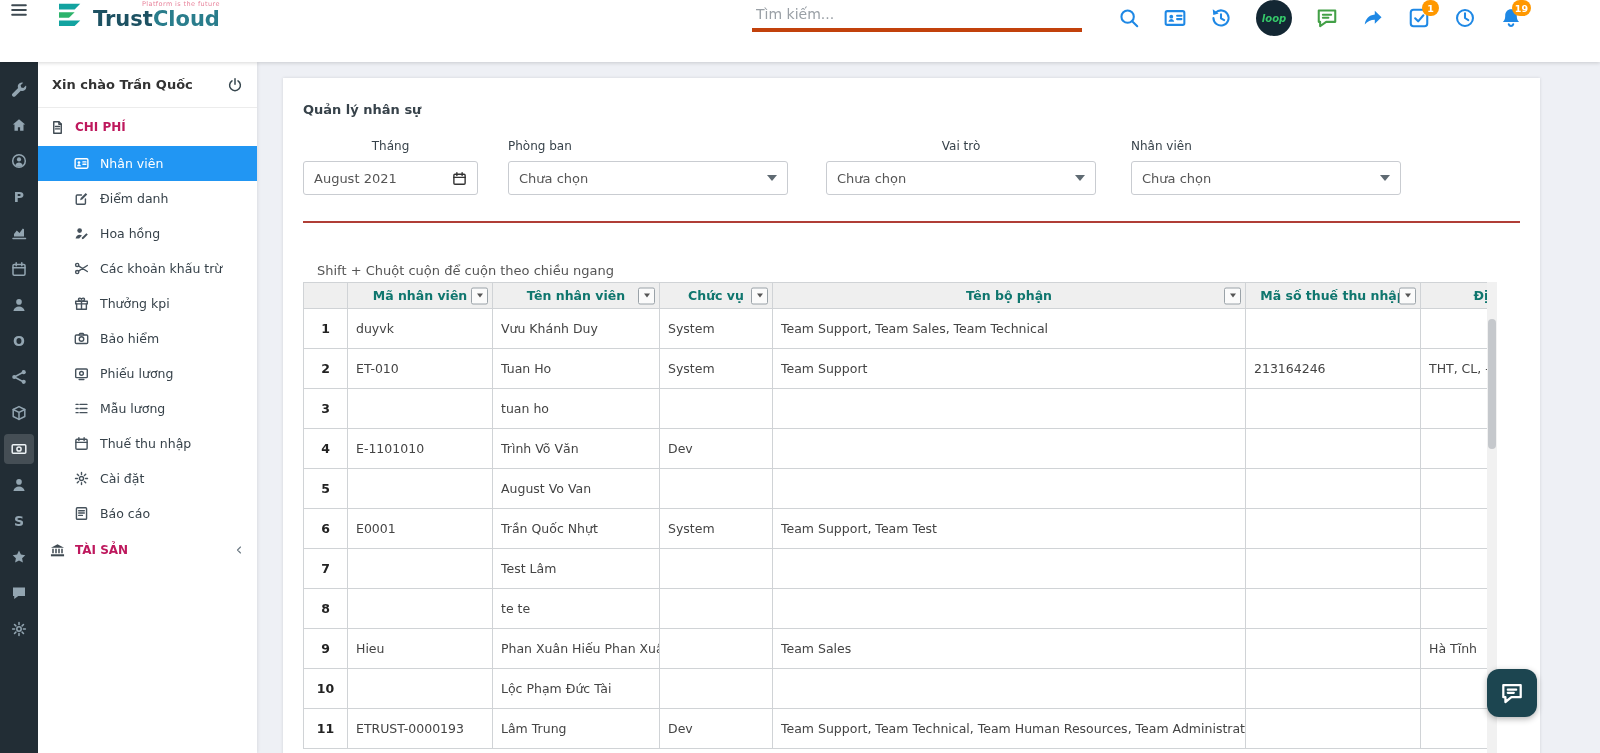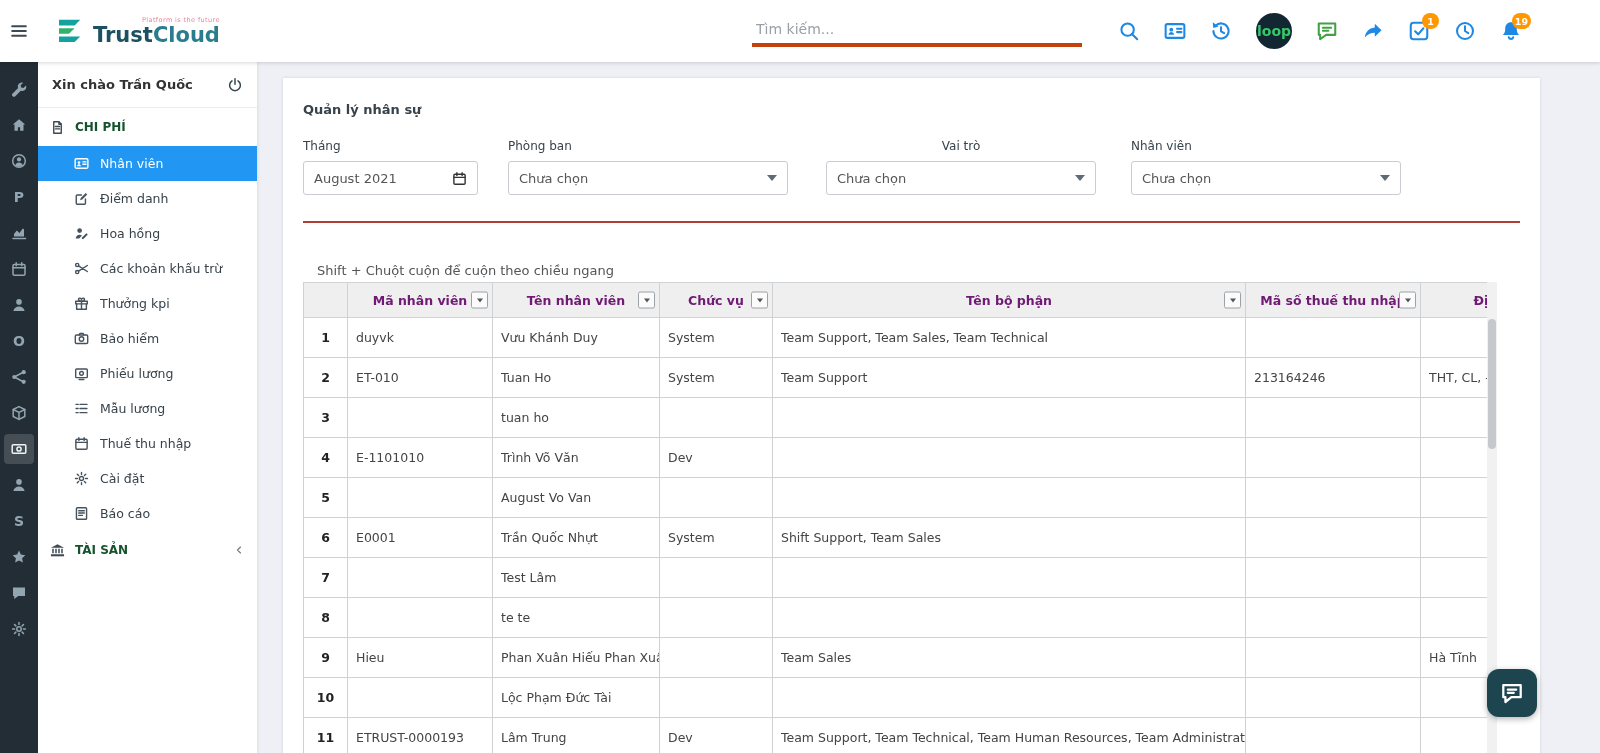--- a/index.html
+++ b/index.html
@@ -3,54 +3,54 @@
 <meta charset="utf-8">
 <style>
 *{box-sizing:border-box;margin:0;padding:0}
 html,body{width:1600px;height:753px;overflow:hidden}
 body{font-family:"DejaVu Sans","Liberation Sans",sans-serif;background:#eef0f5;position:relative}
 svg{display:block}
 .s{fill:none;stroke:currentColor;stroke-width:1.5;stroke-linecap:round;stroke-linejoin:round}
 .f{fill:currentColor;stroke:none}
 
 
-.topbar{position:absolute;top:0;left:0;right:0;height:62px;background:#fff;display:flex;align-items:center;z-index:20;box-shadow:0 1px 4px rgba(0,0,0,.16)}
+.topbar{position:absolute;top:0;left:0;right:0;height:62px;background:#fff;display:flex;align-items:flex-start;z-index:20;box-shadow:0 1px 4px rgba(0,0,0,.16)}
 .ham{width:38px;display:flex;justify-content:center;color:#3e4a52;cursor:pointer}
 .ham svg{width:20px;height:20px}
 .logo{display:flex;align-items:center;margin-left:16px;cursor:pointer}
 .logo-mark{width:30px;height:30px;margin-right:9px}
 .logo-words{display:flex;flex-direction:column}
 .tagline{font-size:6.5px;color:#e8849c;align-self:flex-end;margin-bottom:1px;letter-spacing:.4px}
 .logo-text{font-size:21px;font-weight:bold;color:#1d5162;line-height:1}
 .logo-text .c2{color:#2a7d8c}
 .search-wrap{margin-left:auto;width:330px}
 .search-input{width:100%;border:none;border-bottom:4px solid #c2410c;font-size:14px;padding:6px 4px;color:#333;outline:none;background:transparent;font-family:inherit}
 .search-input::placeholder{color:#9aa0a6}
 .top-icons{display:flex;align-items:center;gap:24px;margin-left:36px;margin-right:78px}
 .tico{position:relative;cursor:pointer;color:#1e88e5}
 .tico.green{color:#43a047}
 .ticon svg{width:22px;height:22px}
 .loop-circle{width:36px;height:36px;border-radius:50%;background:#132733;display:flex;align-items:center;justify-content:center;cursor:pointer}
-.loop-circle span{color:#35c96a;font-size:14px;font-weight:bold;}
+.loop-circle span{color:#35c96a;font-size:10px;font-weight:bold;font-style:italic}
 .badge{position:absolute;top:-7px;right:-9px;background:#ff9800;color:#fff;font-size:9.5px;min-width:17px;height:16px;border-radius:8px;display:flex;align-items:center;justify-content:center;padding:0 3px;font-weight:bold}
 
 
 .rail{position:absolute;top:62px;bottom:0;left:0;width:38px;background:#222d35;display:flex;flex-direction:column;align-items:center;padding-top:12px;z-index:10}
 .rail-item{width:30px;height:30px;margin-bottom:6px;display:flex;align-items:center;justify-content:center;color:#93a5b1;border-radius:4px;cursor:pointer}
 .rail-item svg{width:16px;height:16px}
 .rail-item .letter{font-size:14px;font-weight:bold;line-height:1}
 .rail-item.active{background:rgba(255,255,255,.16);color:#eef3f6}
 
 
 .sidebar{position:absolute;top:62px;bottom:0;left:38px;width:219px;background:#fff;box-shadow:1px 0 3px rgba(0,0,0,.08);z-index:9}
 .greet{height:46px;display:flex;align-items:center;padding:0 14px;border-bottom:1px solid #ececec}
 .greet-text{font-size:13px;font-weight:bold;color:#333;flex:1}
 .power{width:16px;height:16px;color:#37474f;cursor:pointer}
 .power svg{width:16px;height:16px}
-.menu-item{height:38px;display:flex;align-items:center;padding:0 12px;gap:10px;font-size:12px;font-weight:bold;color:#14532d;cursor:pointer}
+.menu-item{height:38px;display:flex;align-items:center;padding:0 12px;gap:10px;font-size:12px;font-weight:bold;color:#be185d;cursor:pointer}
 .menu-item.shaded{background:#ededed}
 .mi2{width:15px;height:15px;color:#3f4a52;display:flex}
 .mi2 svg{width:15px;height:15px}
 .chev{margin-left:auto;width:12px;height:12px;color:#6d7a84;display:flex}
 .chev svg{width:12px;height:12px}
 .submenu-item{height:35px;display:flex;align-items:center;padding:0 12px 0 36px;gap:11px;font-size:12.5px;color:#37424a;cursor:pointer}
 .submenu-item .mi{width:15px;height:15px;color:#46525c;display:flex}
 .submenu-item .mi svg{width:15px;height:15px}
 .submenu-item.active{background:#2196f3;color:#fff}
 .submenu-item.active .mi{color:#fff}
@@ -64,21 +64,21 @@
 .flabel{font-size:12px;color:#37424a;margin-bottom:8px}
 .fcontrol{height:34px;border:1px solid #c9ccd1;border-radius:3px;display:flex;align-items:center;justify-content:space-between;padding:0 10px;font-size:13px;color:#555;cursor:pointer;background:#fff}
 .caret{width:0;height:0;border-left:5px solid transparent;border-right:5px solid transparent;border-top:6px solid #5f6a72}
 .fcal{width:15px;height:15px;color:#333;display:flex}
 .fcal svg{width:15px;height:15px}
 .divider{margin-top:26px;border-top:2px solid #b03e36}
 .scroll-hint{margin:40px 0 4px 14px;font-size:13px;color:#555}
 .table-wrap{position:relative;width:1194px;height:478px;overflow:hidden;margin-top:2px}
 table{border-collapse:collapse;table-layout:fixed;width:1267px;font-size:12.5px}
 th,td{border:1px solid #d0d3d6}
-th{background:#efefef;height:35px;font-weight:bold;color:#701a75;position:relative;text-align:center;font-size:12.5px}
+th{background:#efefef;height:26px;font-weight:bold;color:#0f766e;position:relative;text-align:center;font-size:12.5px}
 td{height:40px;padding:2px 8px;color:#444;vertical-align:middle;background:#fff;white-space:nowrap;overflow:hidden}
 td.rownum{text-align:center;font-weight:bold;color:#222;padding:2px}
 .fbtn{position:absolute;right:4px;top:50%;transform:translateY(-50%);width:17px;height:17px;border:1px solid #9aa2a8;background:#fbfbfb;border-radius:2px;display:flex;align-items:center;justify-content:center;cursor:pointer}
 .fbtn:after{content:"";border-left:3.5px solid transparent;border-right:3.5px solid transparent;border-top:4.5px solid #555}
 .vscroll{position:absolute;right:0;top:0;bottom:0;width:10px;background:#f1f1f1}
 .vthumb{position:absolute;left:1px;right:1px;top:37px;height:130px;background:#c5c8cc;border-radius:4px;cursor:pointer}
 
 
 .chat-fab{position:absolute;right:63px;bottom:36px;width:50px;height:48px;border-radius:12px;background:#1c4550;display:flex;align-items:center;justify-content:center;box-shadow:0 2px 6px rgba(0,0,0,.3);cursor:pointer;z-index:30;color:#fff}
 .cfi svg{width:24px;height:24px}
@@ -379,21 +379,21 @@
           <path class="s" d="M10 4L6 8l4 4"></path>
         </svg>
       </span>
   </div>
 </div>
 
 <div class="main">
   <div class="card">
     <div class="page-title">Quản lý nhân sự</div>
     <div class="filters">
-        <div class="fgroup" style="width: 175px; margin-right: 30px;">
+        <div class="fgroup" style="width: 175px; margin-right: 30px; text-align: center;">
           <div class="flabel">Tháng</div>
           <div class="fcontrol">
             <span>August 2021</span>
             <span class="fcal">
               <svg viewBox="0 0 16 16">
                 <rect class="s" x="2" y="3.4" width="12" height="10.8" rx="1.2"></rect>
                 <path class="s" d="M2 6.8h12"></path>
                 <path class="s" d="M5.2 1.8v3M10.8 1.8v3"></path>
               </svg>
             </span>
@@ -489,21 +489,21 @@
               <td></td>
               <td></td>
               <td></td>
               <td></td>
             </tr>
             <tr>
               <td class="rownum">6</td>
               <td>E0001</td>
               <td>Trần Quốc Nhựt</td>
               <td>System</td>
-              <td>Shift Support, Team Sales</td>
+              <td>Team Support, Team Test</td>
               <td></td>
               <td></td>
             </tr>
             <tr>
               <td class="rownum">7</td>
               <td></td>
               <td>Test Lâm</td>
               <td></td>
               <td></td>
               <td></td>

